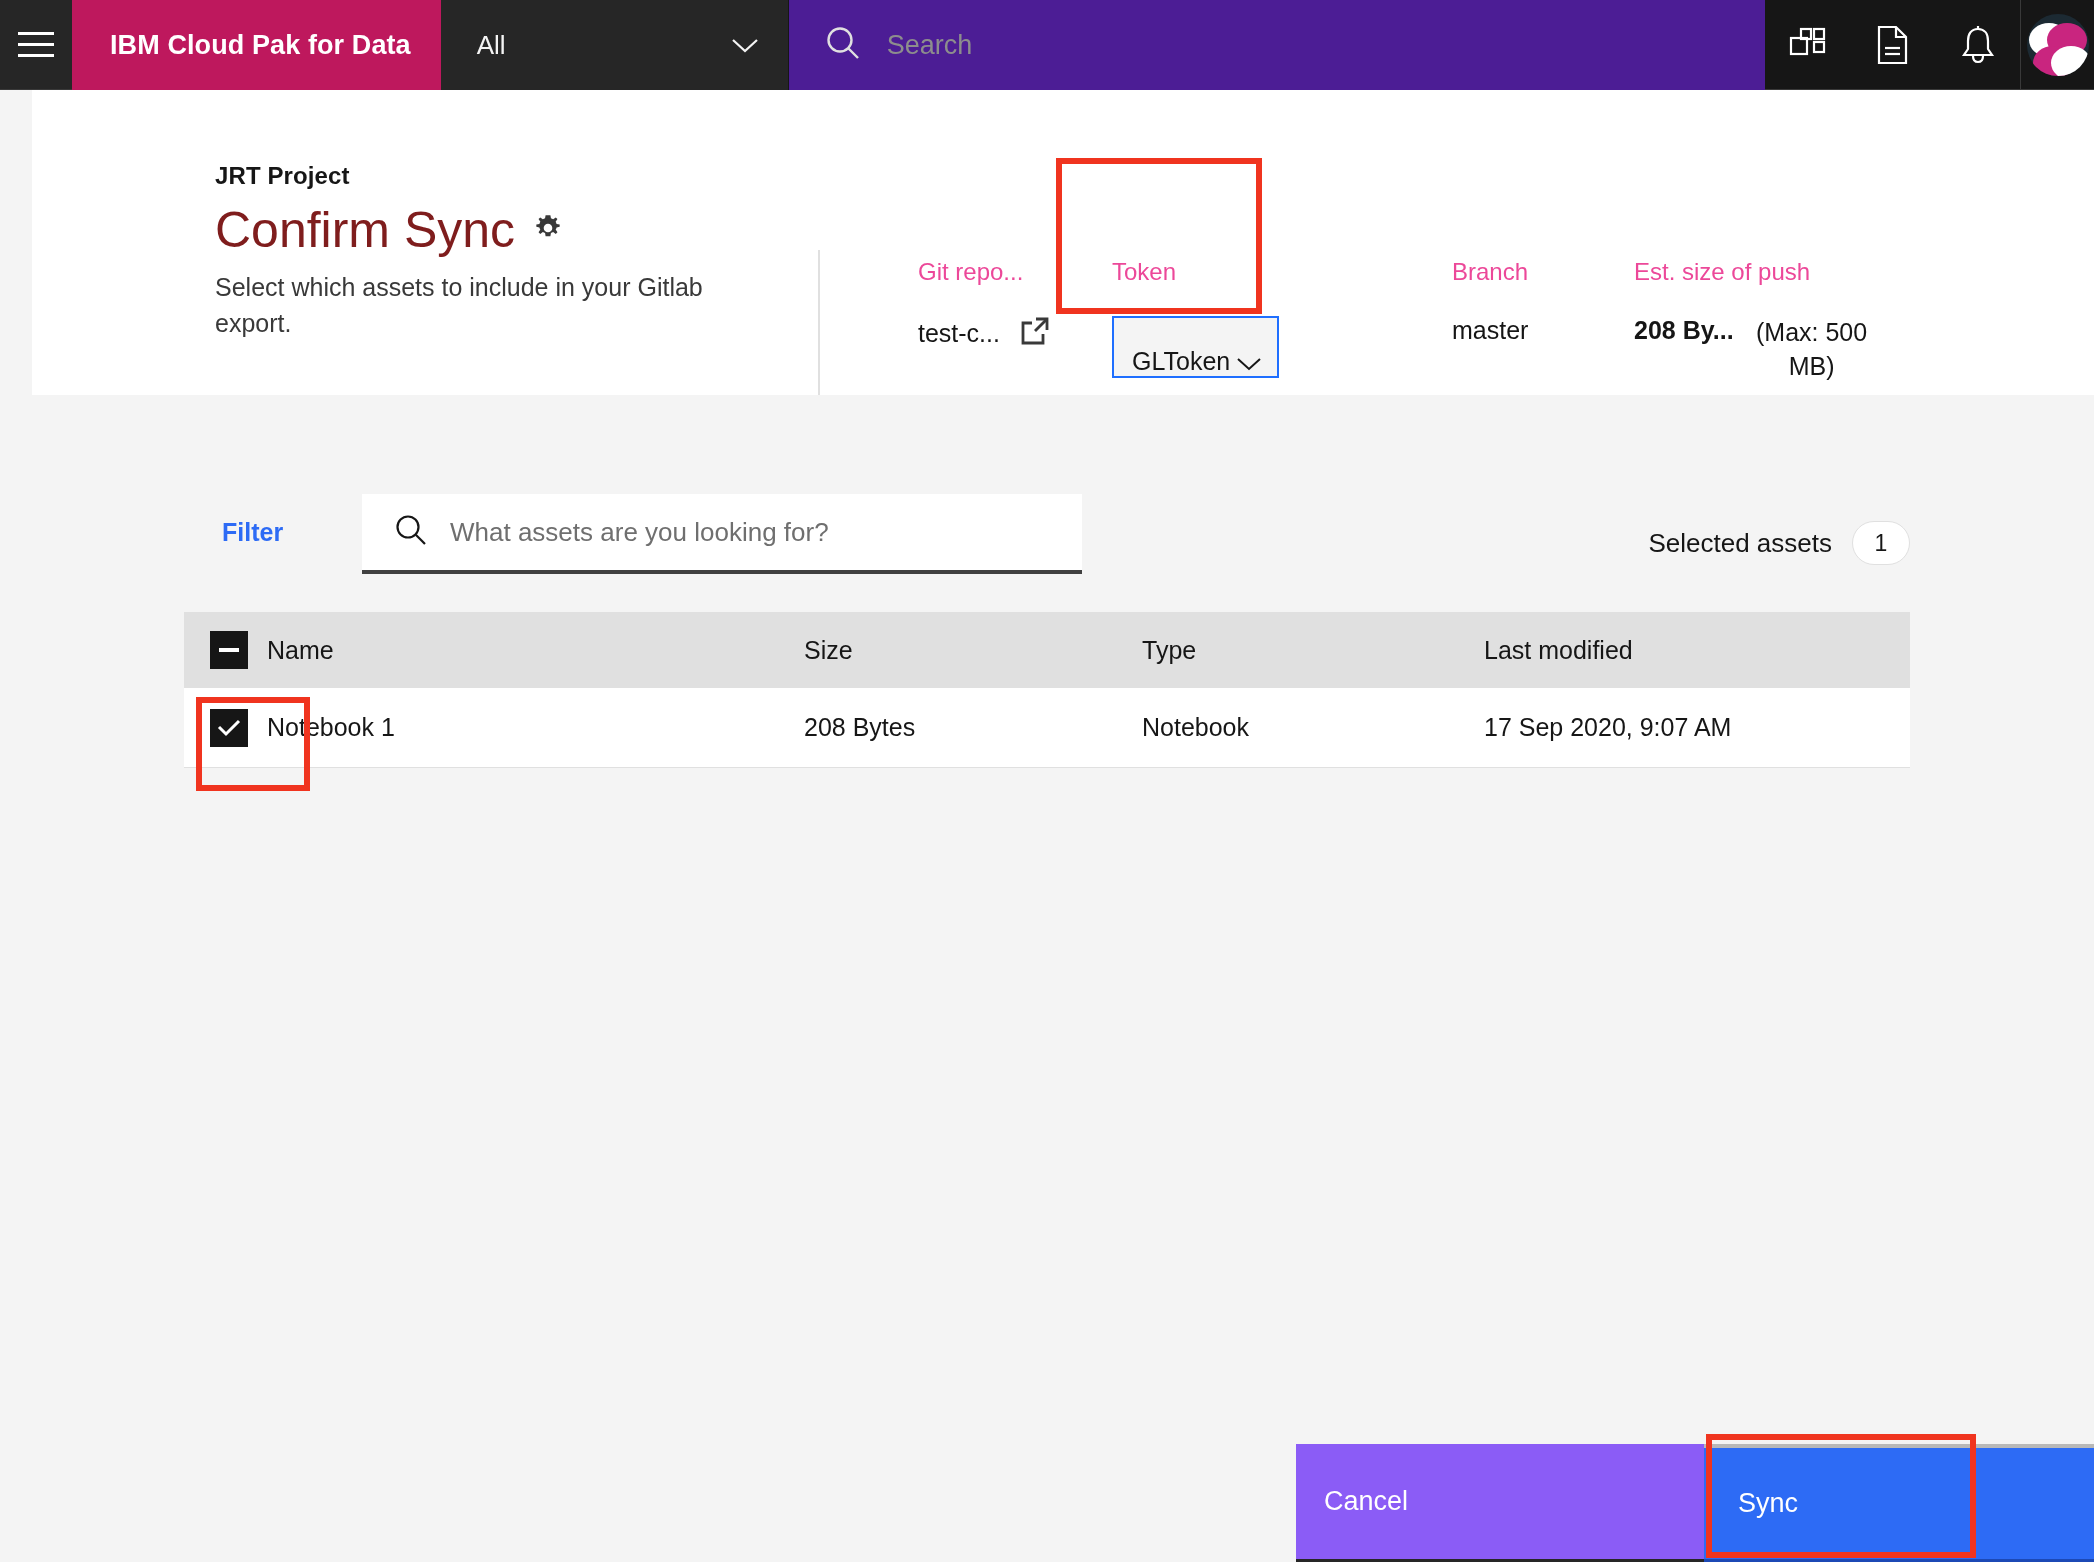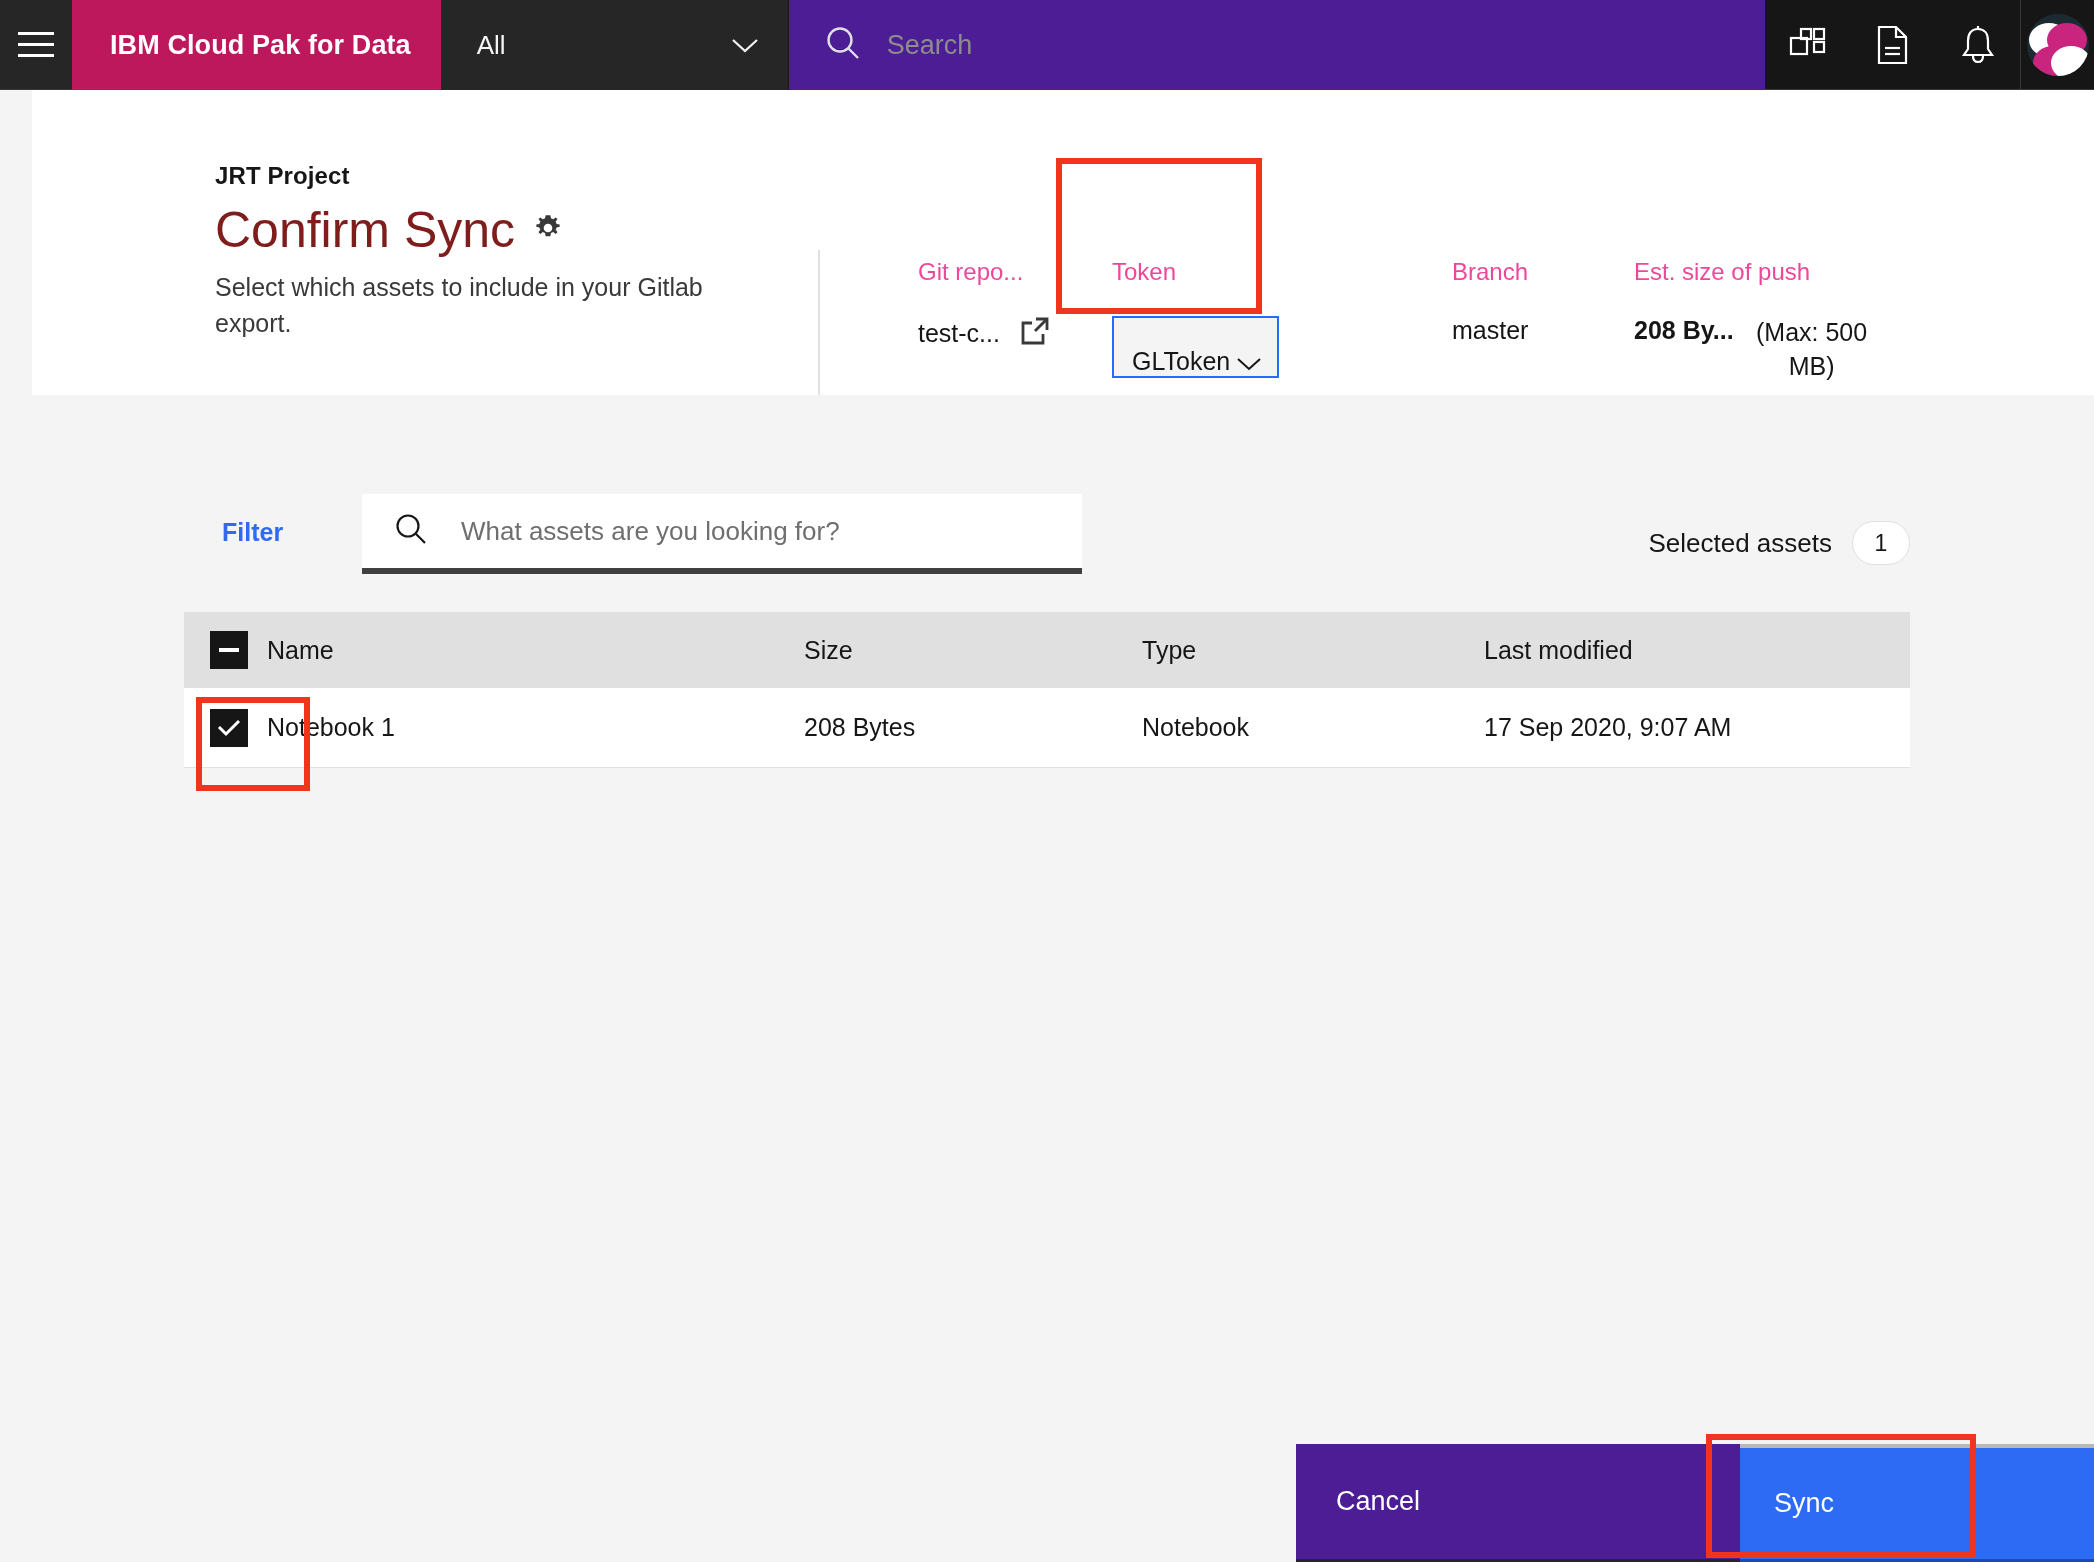--- a/index.html
+++ b/index.html
@@ -174,23 +174,23 @@
     position: absolute;
     left: 222px; top: 518px;
     font-size: 25px; font-weight: 700; color: #2d6bf5;
     cursor: pointer;
   }
   #asset-search {
     position: absolute;
     left: 362px; top: 494px;
     width: 720px; height: 80px;
     background: #ffffff;
-    border-bottom: 6px solid #404040;
+    border-bottom: 4px solid #404040;
     display: flex; align-items: center;
-    gap: 33px; padding-left: 32px;
+    gap: 22px; padding-left: 32px;
   }
   #asset-search-input {
     border: 0; outline: 0; background: transparent;
     font-family: "Liberation Sans", sans-serif;
     font-size: 26px; color: #161616;
     width: 600px;
   }
   #asset-search-input::placeholder { color: #6f6f6f; }
   #selected-assets {
     position: absolute;
@@ -241,26 +241,26 @@
   .cb svg { display: block; }
 
   
   #footer-actions {
     position: absolute;
     left: 1296px; top: 1444px;
     width: 798px; height: 118px;
     display: flex;
   }
   #cancel-button {
-    width: 444px; height: 118px;
-    background: #4c1d95;
+    width: 408px; height: 118px;
+    background: #8b5cf6;
     color: #ffffff;
     font-size: 27px;
     display: flex; align-items: center;
-    padding-left: 40px;
+    padding-left: 28px;
     border: 0; cursor: pointer;
     font-family: "Liberation Sans", sans-serif;
     border-bottom: 3px solid #262626;
     text-align: left;
   }
   #sync-button {
     flex: 1; height: 118px;
     background: #2d6bf5;
     color: #ffffff;
     font-size: 27px;

